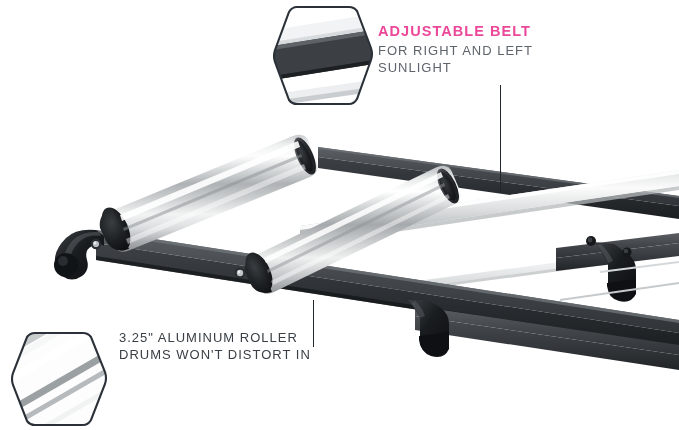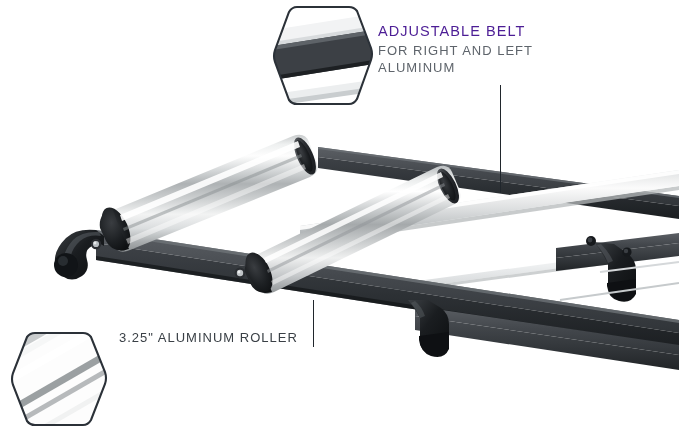--- a/index.html
+++ b/index.html
@@ -6,22 +6,22 @@
   body{
     width:679px;height:430px;overflow:hidden;position:relative;
     font-family:"Liberation Sans","DejaVu Sans",sans-serif;
     -webkit-font-smoothing:antialiased;
   }
   .stage{position:absolute;inset:0;background:#ffffff;}
 
   
   .callout{position:absolute;}
   .callout .hd{
-    font-size:14.5px;font-weight:400;letter-spacing:1.05px;
-    color:#4c1d95;line-height:1.26;white-space:nowrap;
+    font-size:14.5px;font-weight:700;letter-spacing:1.05px;
+    color:#ec4899;line-height:1.26;white-space:nowrap;
   }
   .callout .ln{
     font-size:13px;font-weight:400;letter-spacing:1.0px;
     line-height:1.30;white-space:nowrap;
   }
   #callout-belt{left:378px;top:22px;}
   #callout-belt .ln{color:#5e646b;}
   #callout-roller{left:119px;top:327px;}
   #callout-roller .ln{color:#3a4046;}
   .callout .ln-wrap{margin-top:3px;}
@@ -322,23 +322,24 @@
         <path d="M64,140 L200,62 L210,62 L74,140 Z" fill="#ffffff"></path>
       </g>
       <path d="M29,3 L77,3 Q82,3 85,7 L99,42 Q101,48 99,54 L85,90 Q82,95 77,95 L29,95 Q24,95 21,91 L7,55 Q5,49 7,43 L21,7 Q24,3 29,3 Z" fill="none" stroke="#2b3138" stroke-width="2.1"></path>
     </svg>
   </div>
 
   <div class="callout" id="callout-belt">
     <div class="hd">ADJUSTABLE BELT</div>
     <div class="ln-wrap">
       <div class="ln">FOR RIGHT AND LEFT</div>
-      <div class="ln">ALUMINUM</div>
+      <div class="ln">SUNLIGHT</div>
     </div>
   </div>
 
   <div class="callout" id="callout-roller">
     <div class="ln-wrap">
       <div class="ln">3.25" ALUMINUM ROLLER</div>
+      <div class="ln">DRUMS WON'T DISTORT IN</div>
     </div>
   </div>
 
 </div>
 
 </body></html>

